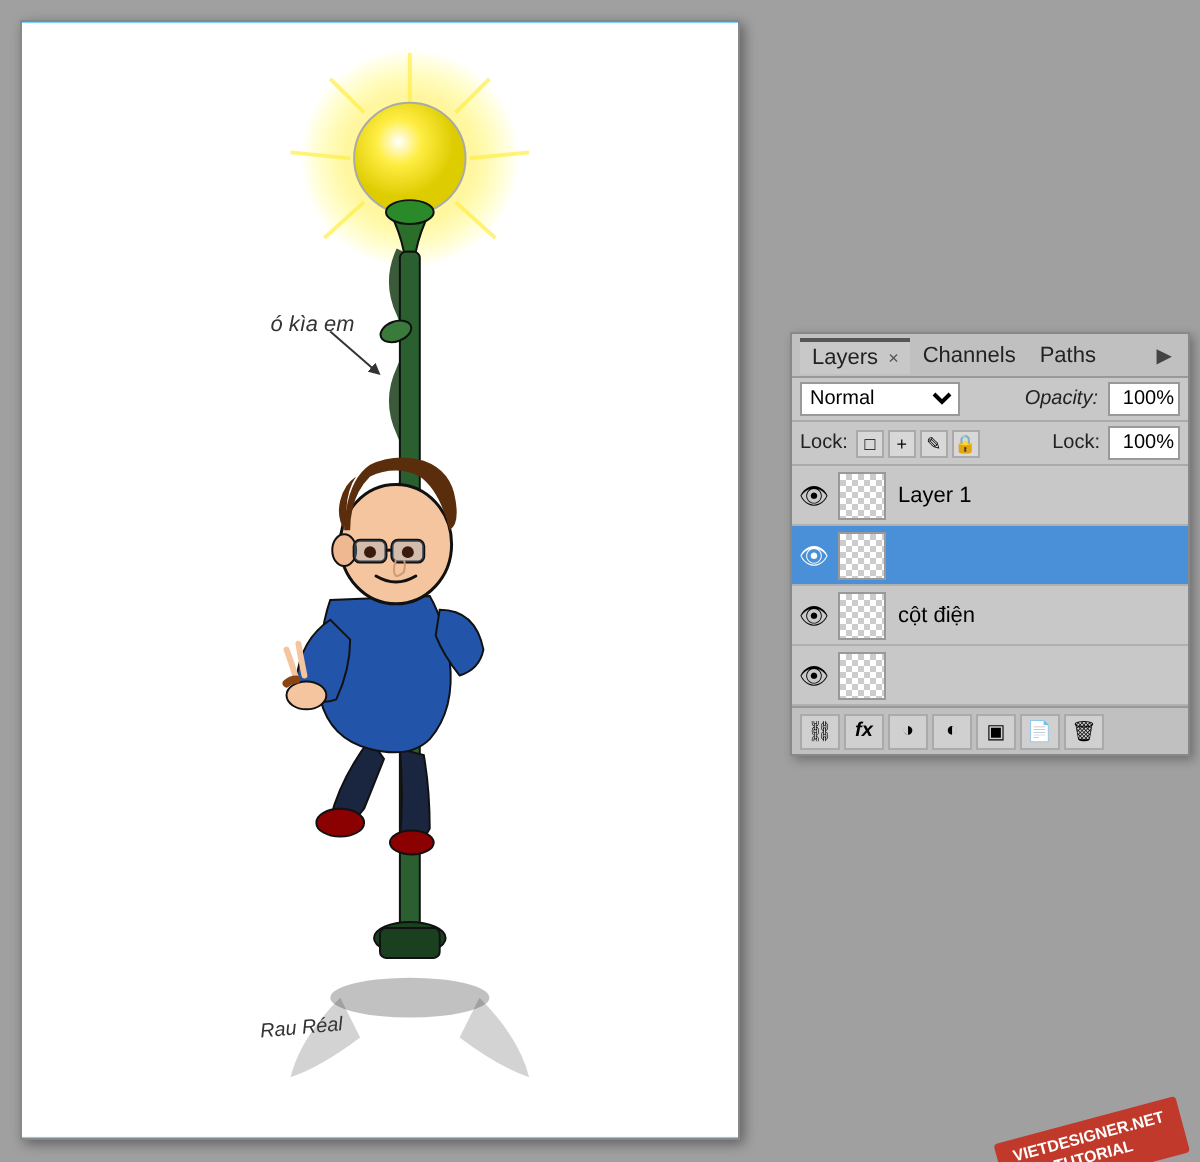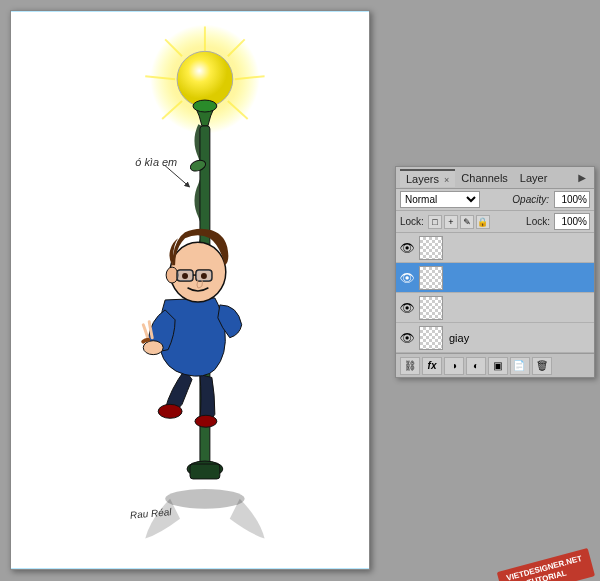--- a/index.html
+++ b/index.html
@@ -379,21 +379,21 @@
 
   <div class="panel-tabs">
     <div class="panel-tab active">
       <span>Layers</span>
       <span class="panel-tab-x">×</span>
     </div>
     <div class="panel-tab">
       <span>Channels</span>
     </div>
     <div class="panel-tab">
-      <span>Layer</span>
+      <span>Paths</span>
     </div>
     <span class="panel-expand">▶</span>
   </div>
 
   <div class="blend-row">
     <select class="blend-select">
       <option>Normal</option>
       <option>Multiply</option>
       <option>Screen</option>
     </select>
@@ -411,36 +411,37 @@
     </div>
     <span class="fill-label">Lock:</span>
     <input class="fill-value" type="text" value="100%" style="">
   </div>
 
   <div class="layers-list">
 
     <div class="layer-row">
       <div class="eye-icon">👁</div>
       <div class="layer-thumb layer-thumb-checker"></div>
+      <span class="layer-name">Layer 1</span>
     </div>
 
     <div class="layer-row selected">
       <div class="eye-icon">👁</div>
       <div class="layer-thumb layer-thumb-checker"></div>
     </div>
 
     <div class="layer-row">
       <div class="eye-icon">👁</div>
       <div class="layer-thumb layer-thumb-checker"></div>
+      <span class="layer-name">cột điện</span>
     </div>
 
     <div class="layer-row">
       <div class="eye-icon">👁</div>
       <div class="layer-thumb layer-thumb-checker"></div>
-      <span class="layer-name">giay</span>
     </div>
 
   </div>
 
   <div class="panel-toolbar">
     <div class="toolbar-btn" title="Link layers">⛓</div>
     <div class="toolbar-btn" title="Layer effects" style="font-style:italic;font-weight:bold">fx</div>
     <div class="toolbar-btn" title="Add mask">◑</div>
     <div class="toolbar-btn" title="New fill/adjustment">◐</div>
     <div class="toolbar-btn" title="Group">▣</div>

